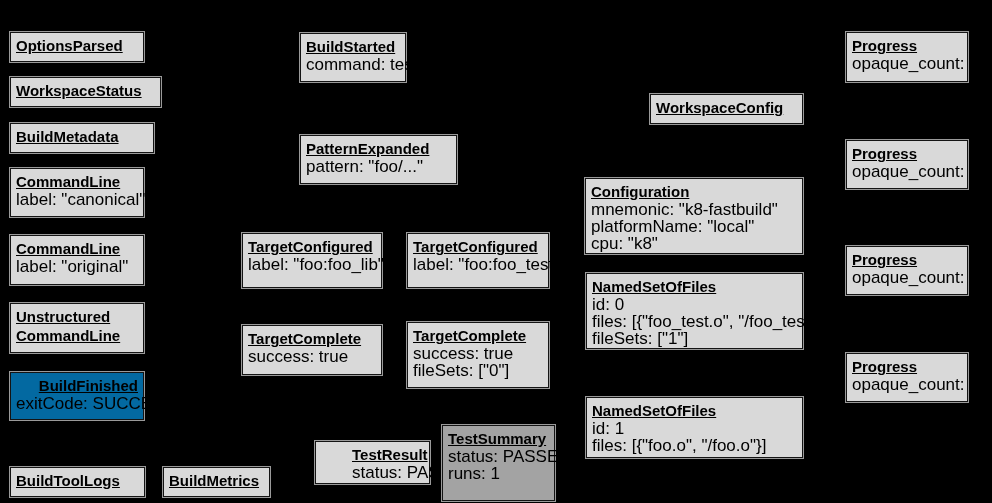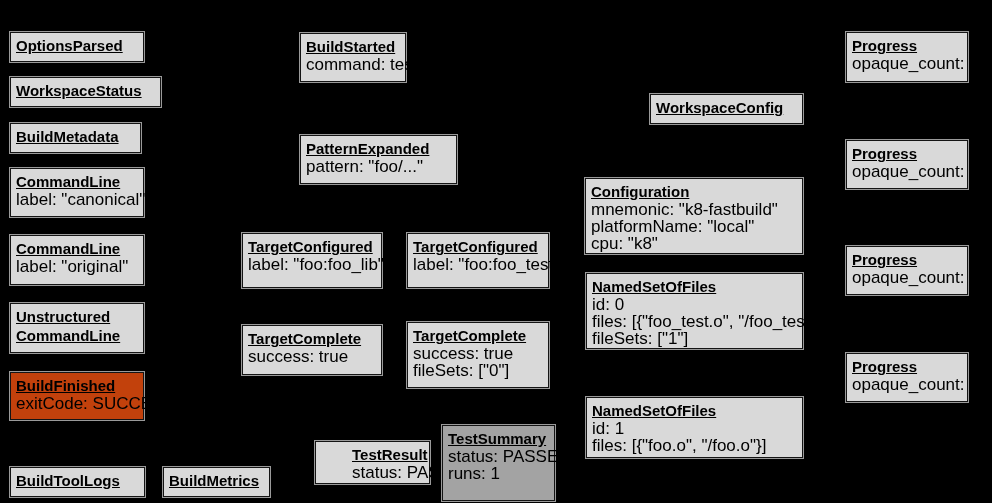--- a/index.html
+++ b/index.html
@@ -44,36 +44,36 @@
 </head>
 <body>
 
 <div class="canvas" style="background: rgb(0, 0, 0);">
     <div class="node" style="left: 10px; top: 12px; width: 134px; height: 30px; background: rgb(217, 217, 217); border-color: rgb(20, 20, 20); box-shadow: rgb(154, 154, 154) 0px 0px 0px 1px;">
       <div class="node-title">OptionsParsed</div>
     </div>
     <div class="node" style="left: 10px; top: 57px; width: 151px; height: 30px; background: rgb(217, 217, 217); border-color: rgb(20, 20, 20); box-shadow: rgb(154, 154, 154) 0px 0px 0px 1px;">
       <div class="node-title">WorkspaceStatus</div>
     </div>
-    <div class="node" style="left: 10px; top: 103px; width: 131px; height: 30px; background: rgb(217, 217, 217); border-color: rgb(20, 20, 20); box-shadow: rgb(154, 154, 154) 0px 0px 0px 1px;">
+    <div class="node" style="left: 10px; top: 103px; width: 144px; height: 30px; background: rgb(217, 217, 217); border-color: rgb(20, 20, 20); box-shadow: rgb(154, 154, 154) 0px 0px 0px 1px;">
       <div class="node-title">BuildMetadata</div>
     </div>
     <div class="node" style="left: 10px; top: 148px; width: 134px; height: 49px; background: rgb(217, 217, 217); border-color: rgb(20, 20, 20); box-shadow: rgb(154, 154, 154) 0px 0px 0px 1px;">
       <div class="node-title">CommandLine</div>
       <div class="node-prop">label: "canonical"</div>
     </div>
     <div class="node" style="left: 10px; top: 215px; width: 134px; height: 50px; background: rgb(217, 217, 217); border-color: rgb(20, 20, 20); box-shadow: rgb(154, 154, 154) 0px 0px 0px 1px;">
       <div class="node-title">CommandLine</div>
       <div class="node-prop">label: "original"</div>
     </div>
     <div class="node" style="left: 10px; top: 283px; width: 134px; height: 50px; background: rgb(217, 217, 217); border-color: rgb(20, 20, 20); box-shadow: rgb(154, 154, 154) 0px 0px 0px 1px;">
       <div class="node-title">Unstructured</div>
       <div class="node-title">CommandLine</div>
     </div>
-    <div class="node" style="left: 10px; top: 352px; width: 134px; height: 48px; background: #c2410c; border-color: rgb(20, 20, 20); box-shadow: rgb(154, 154, 154) 0px 0px 0px 1px;">
+    <div class="node" style="left: 10px; top: 352px; width: 134px; height: 48px; background: #0369a1; border-color: rgb(20, 20, 20); box-shadow: rgb(154, 154, 154) 0px 0px 0px 1px; text-align: right;">
       <div class="node-title">BuildFinished</div>
       <div class="node-prop">exitCode: SUCCESS</div>
     </div>
     <div class="node" style="left: 10px; top: 447px; width: 135px; height: 30px; background: rgb(217, 217, 217); border-color: rgb(20, 20, 20); box-shadow: rgb(154, 154, 154) 0px 0px 0px 1px;">
       <div class="node-title">BuildToolLogs</div>
     </div>
     <div class="node" style="left: 163px; top: 447px; width: 107px; height: 30px; background: rgb(217, 217, 217); border-color: rgb(20, 20, 20); box-shadow: rgb(154, 154, 154) 0px 0px 0px 1px;">
       <div class="node-title">BuildMetrics</div>
     </div>
     <div class="node" style="left: 300px; top: 13px; width: 106px; height: 49px; background: rgb(217, 217, 217); border-color: rgb(20, 20, 20); box-shadow: rgb(154, 154, 154) 0px 0px 0px 1px;">

